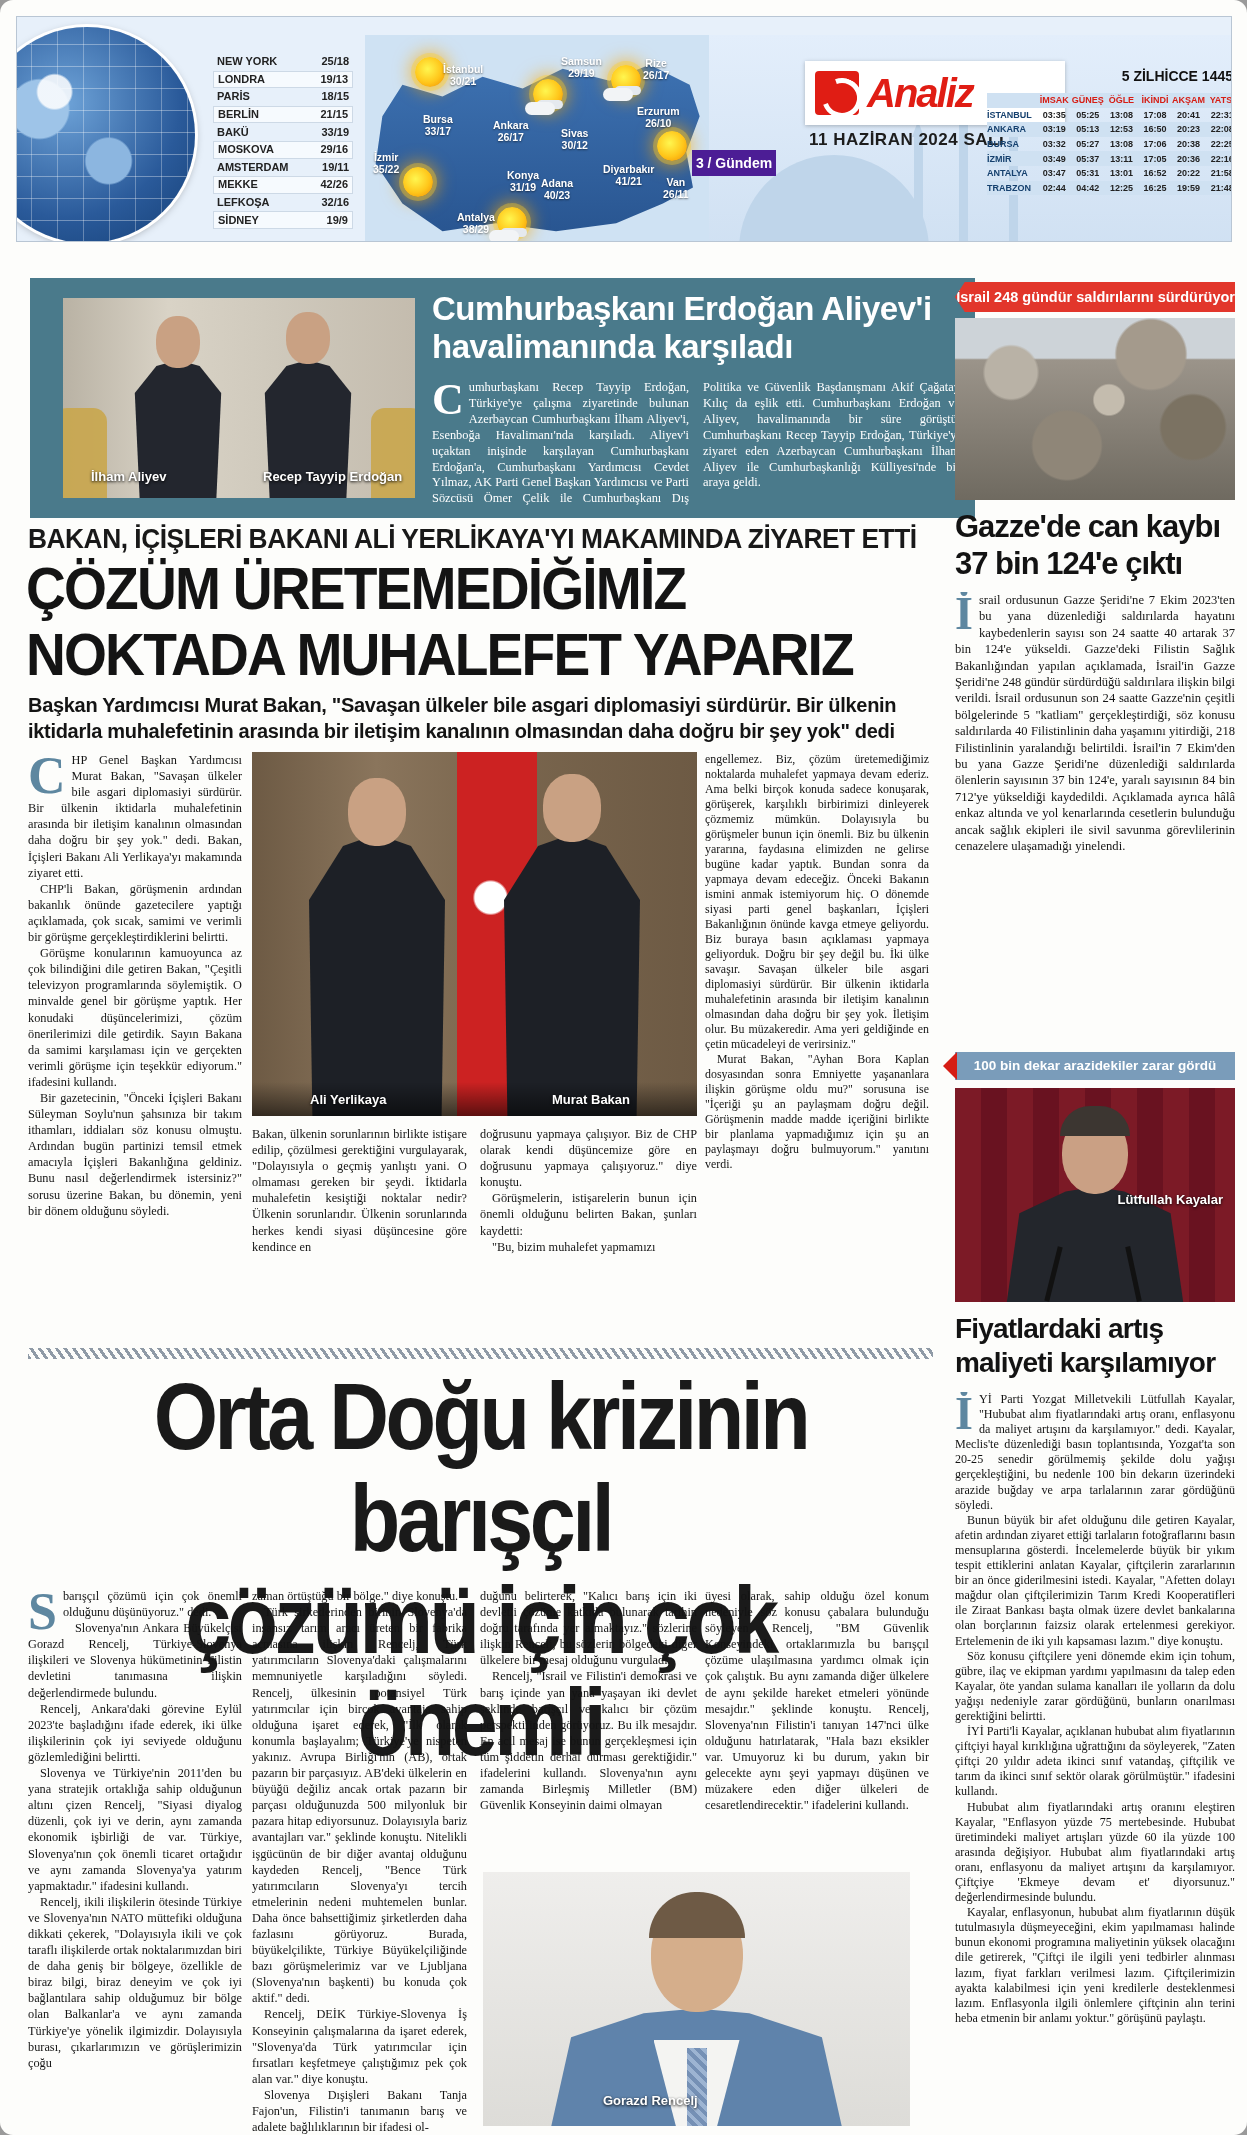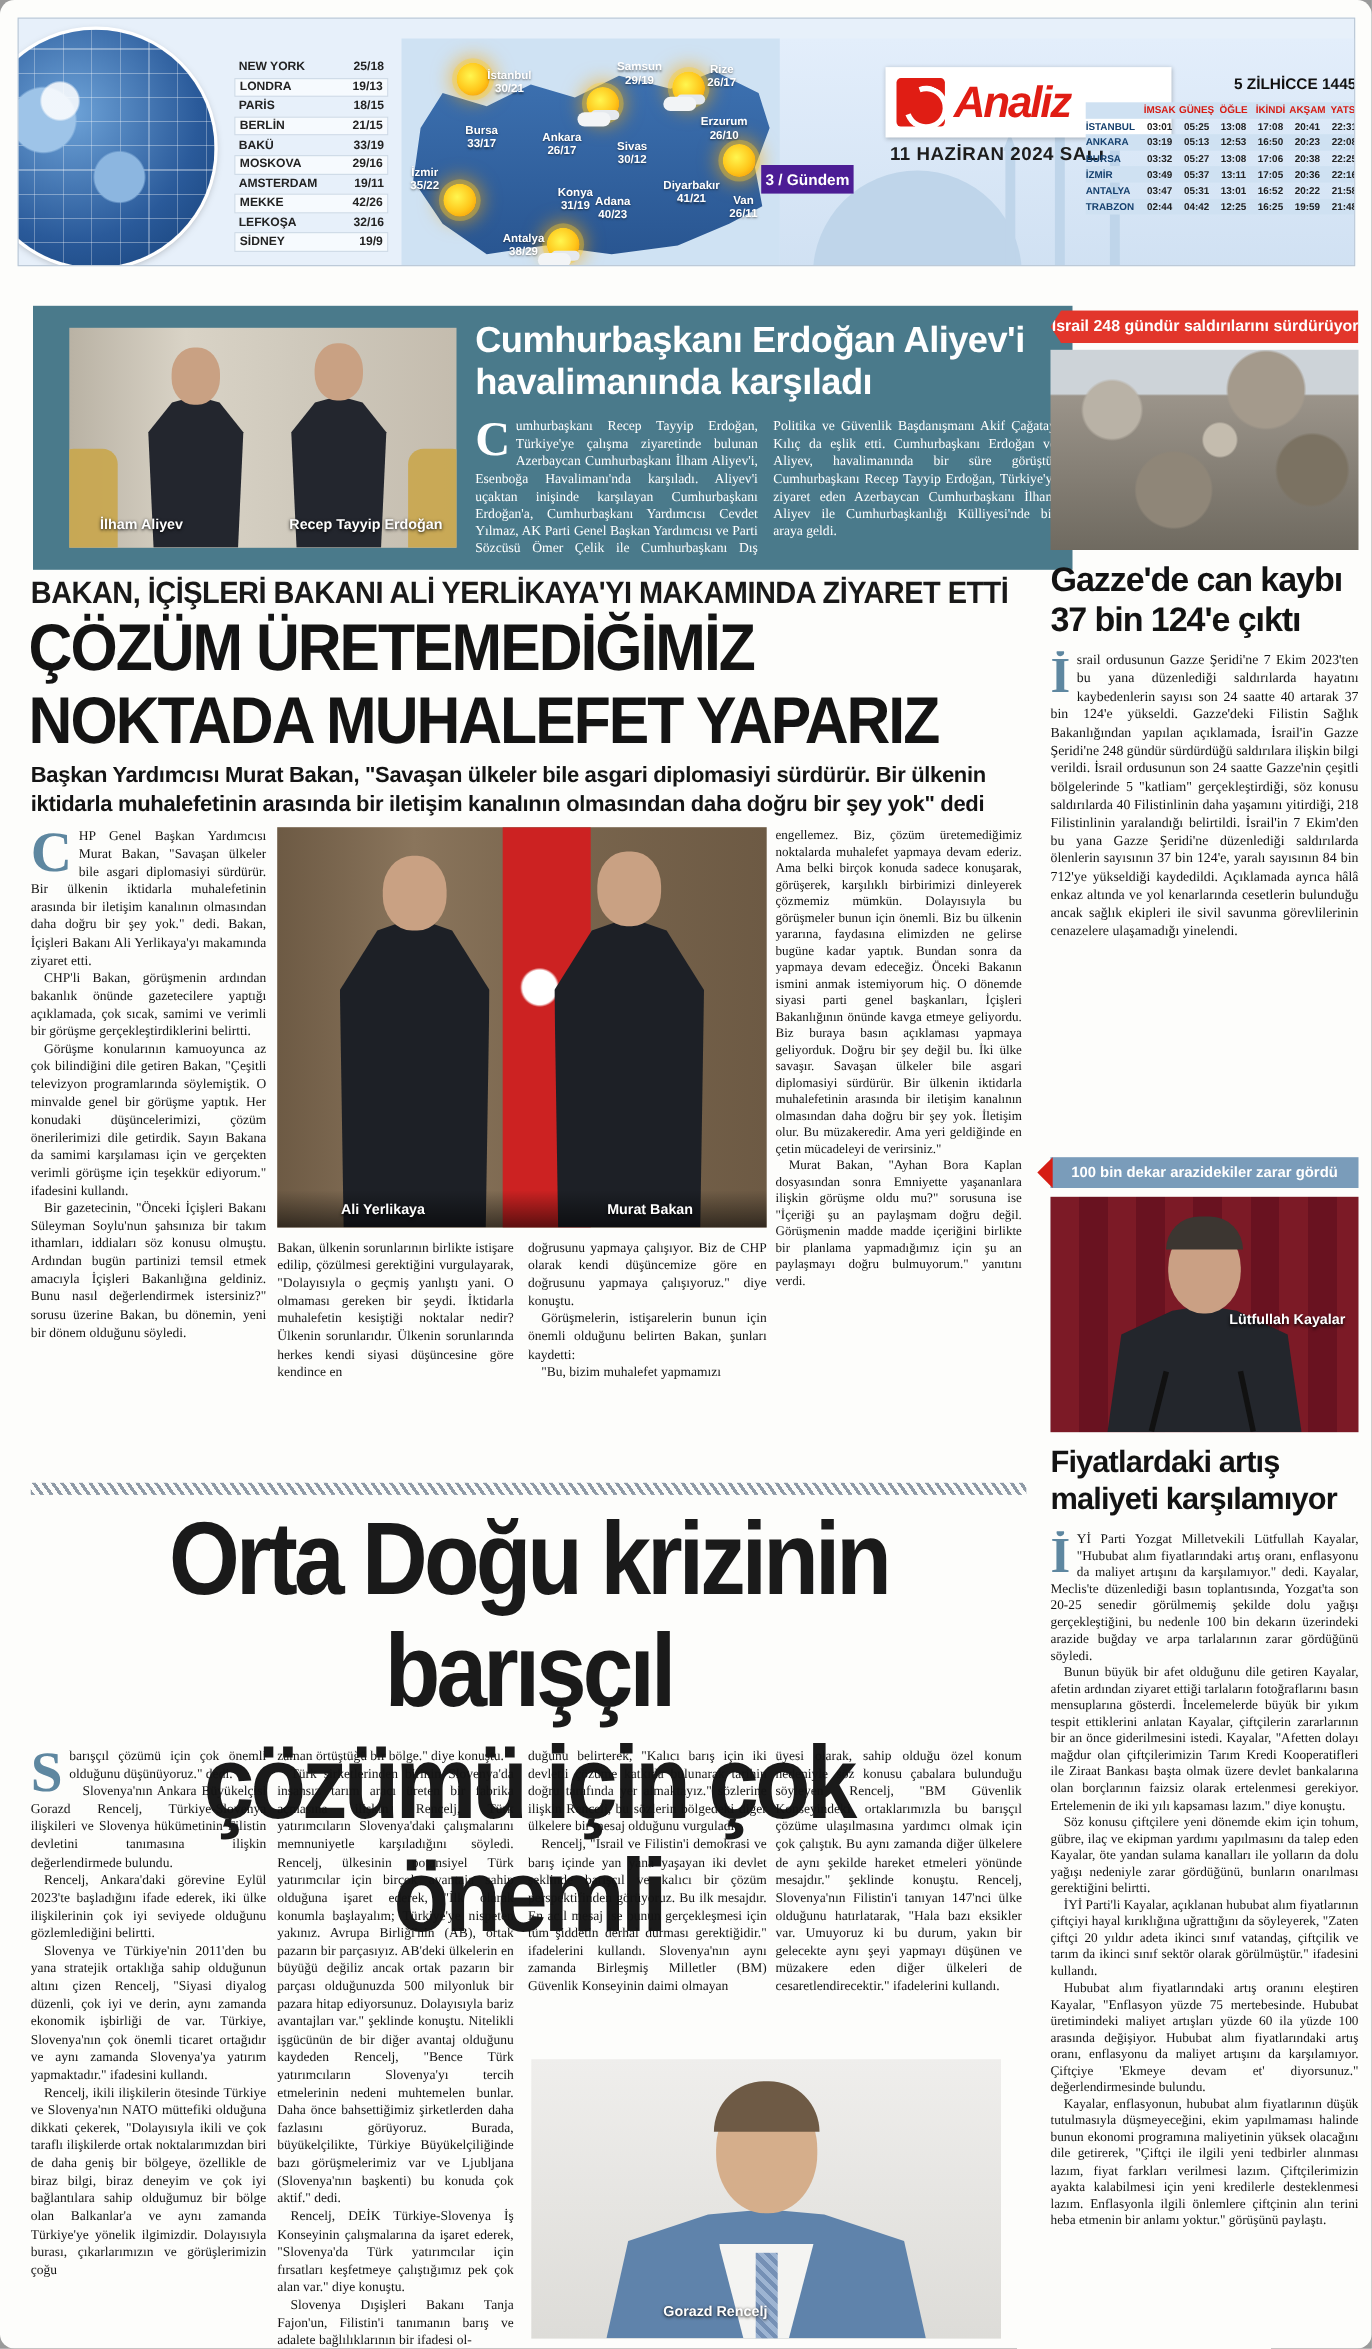--- a/index.html
+++ b/index.html
@@ -268,21 +268,21 @@
           <span class="c"></span>
           <span>İMSAK</span>
             <span>GÜNEŞ</span>
           <span>ÖĞLE</span>
             <span>İKİNDİ</span>
           <span>AKŞAM</span>
             <span>YATSI</span>
         </div>
         <div class="prow" data-name="table-row">
           <span class="c">İSTANBUL</span>
-          <span>03:01</span>
+          <span>03:35</span>
             <span>05:25</span>
           <span>13:08</span>
             <span>17:08</span>
           <span>20:41</span>
             <span>22:31</span>
         </div>
         <div class="prow" data-name="table-row">
           <span class="c">ANKARA</span>
           <span>03:19</span>
             <span>05:13</span>

